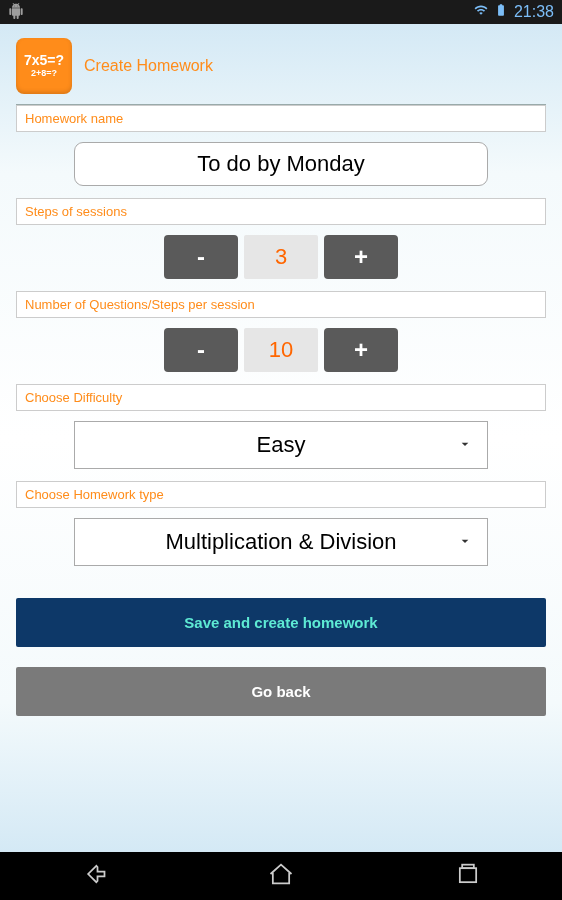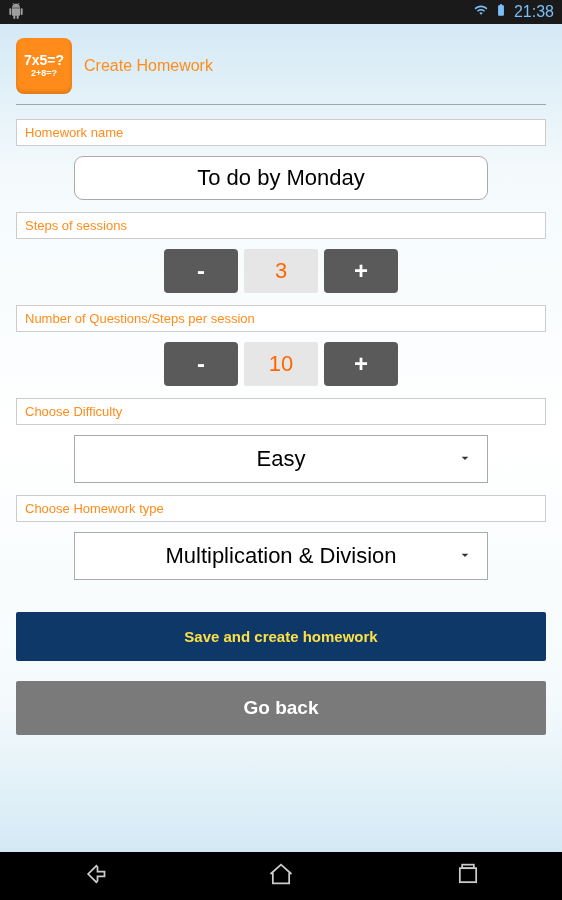--- a/index.html
+++ b/index.html
@@ -26,21 +26,20 @@
       padding: 0 16px;
       overflow: hidden;
     }
     
     .header {
       display: flex;
       align-items: center;
       gap: 12px;
       padding: 14px 0 10px 0;
       border-bottom: 1px solid #9aa;
-      margin-bottom: 14px;
     }
     .app-icon {
       width: 56px;
       height: 56px;
       background: #ff8c1a;
       border-radius: 8px;
       display: flex;
       flex-direction: column;
       align-items: center;
       justify-content: center;
@@ -124,37 +123,37 @@
       cursor: pointer;
     }
     .select-text { flex: 1; text-align: center; }
     .select-chevron { position: absolute; right: 14px; }
     
     .primary-btn {
       display: block;
       width: 100%;
       padding: 16px;
       background: #0d3868;
-      color: #fde047;
+      color: #5eead4;
       border: none;
       font-size: 15px;
       font-weight: bold;
       text-align: center;
       cursor: pointer;
       margin-top: 32px;
       border-radius: 2px;
     }
     .secondary-btn {
       display: block;
       width: 100%;
       padding: 16px;
       background: #7a7a7a;
       color: #fff;
       border: none;
-      font-size: 19px;
+      font-size: 15px;
       font-weight: bold;
       text-align: center;
       cursor: pointer;
       margin-top: 20px;
       border-radius: 2px;
     }
     
     .nav-bar {
       height: 48px;
       background: #000;

